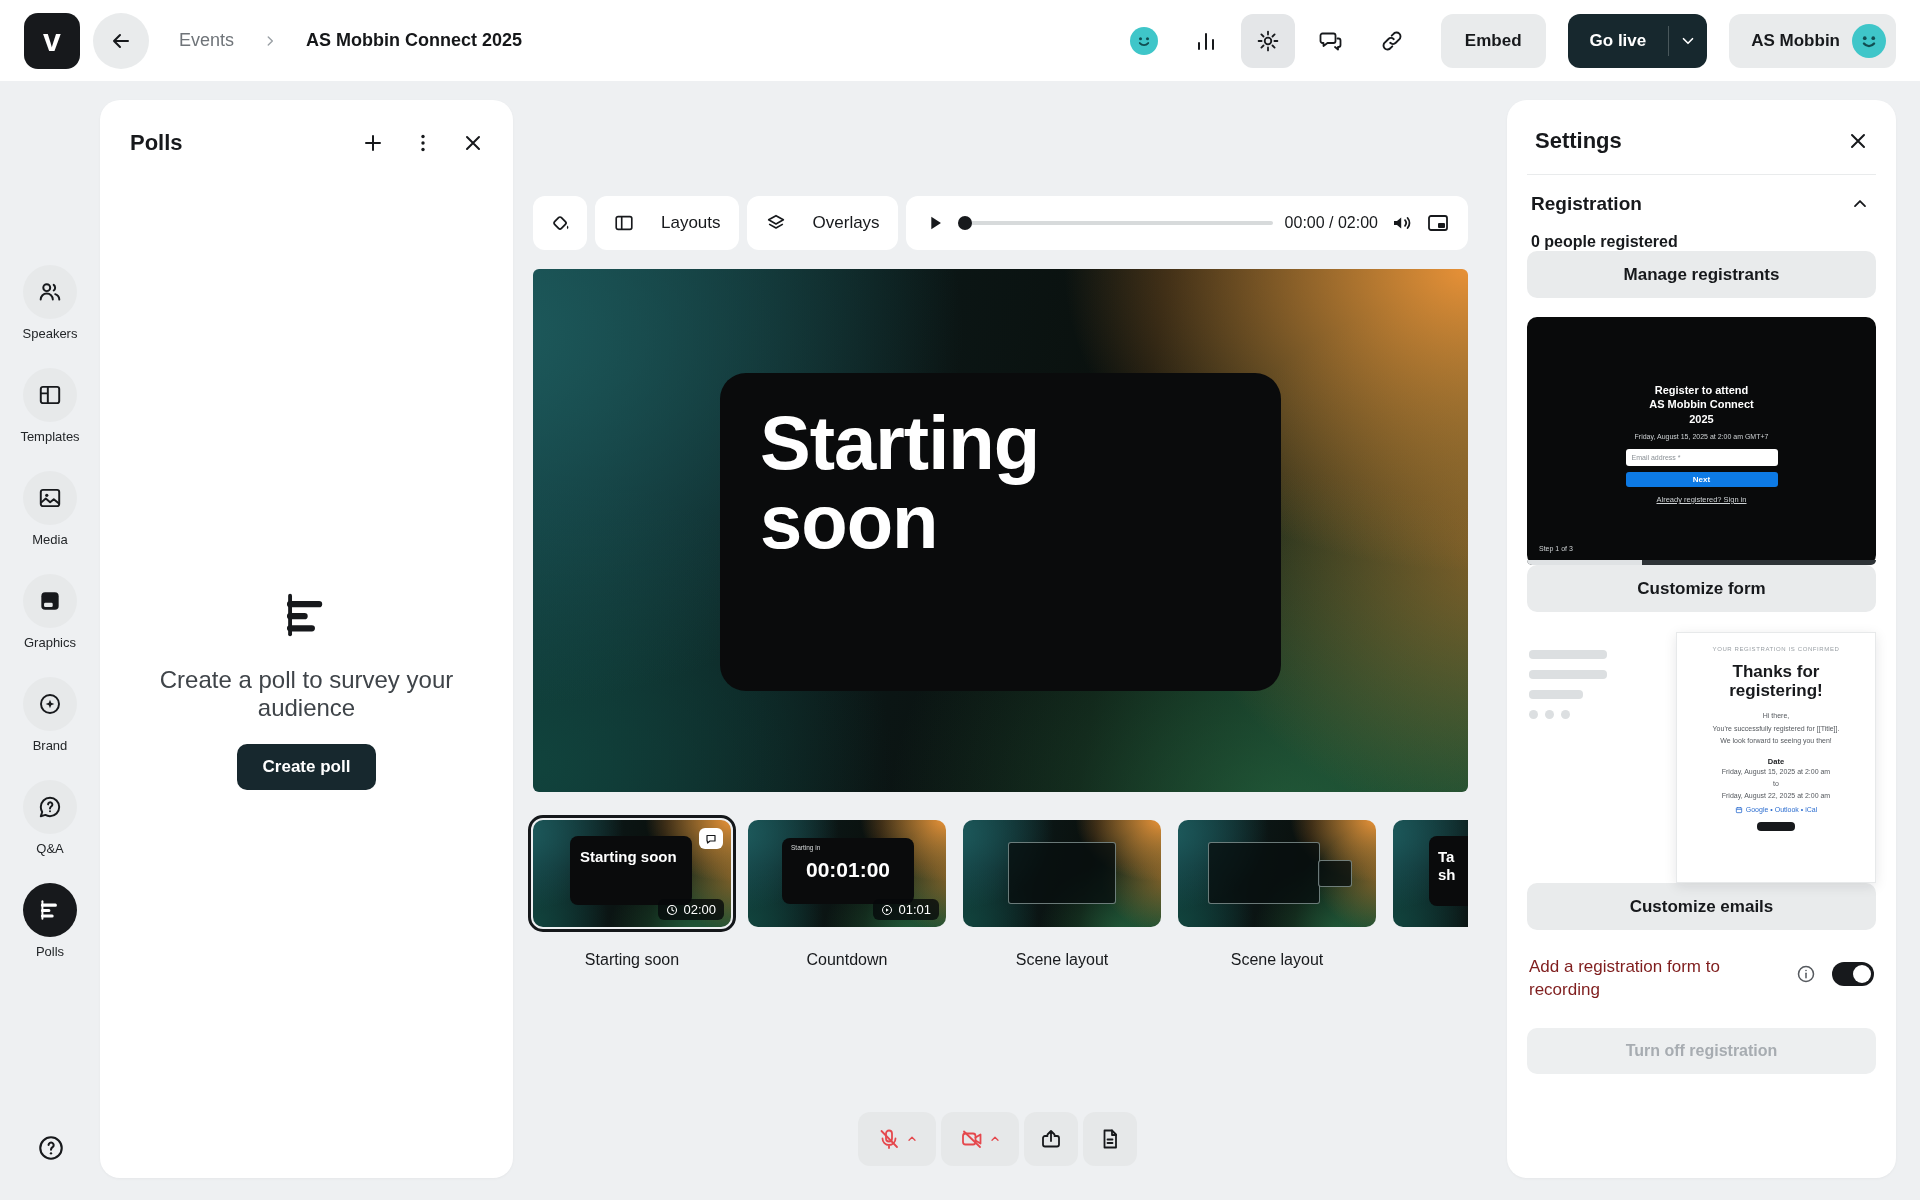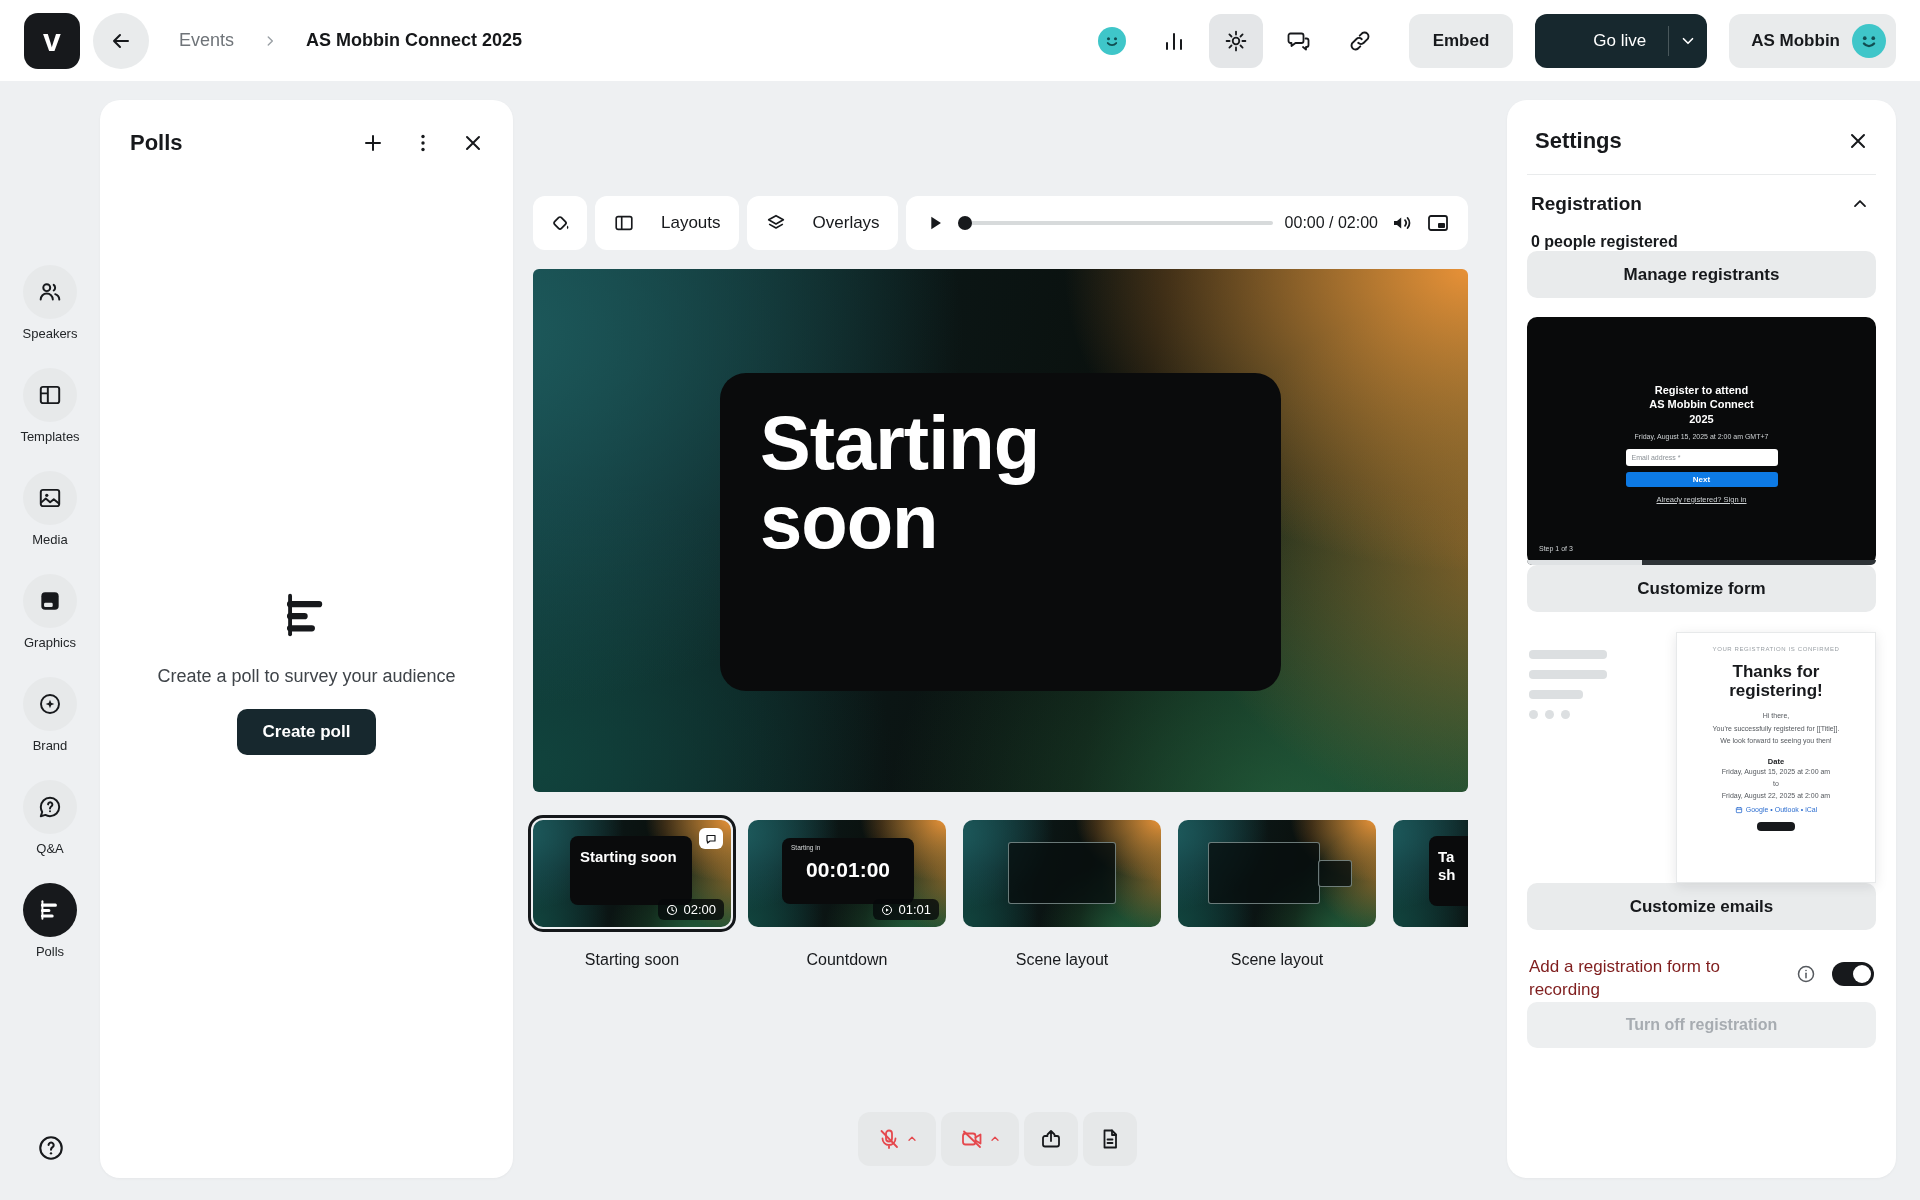--- a/index.html
+++ b/index.html
@@ -29,21 +29,21 @@
   .tb-right{display:flex;align-items:center;gap:8px;}
   .icon-button{width:54px;height:54px;border-radius:12px;display:flex;align-items:center;justify-content:center;color:#17191c;}
   .icon-button.selected{background:#e4e6e8;}
   .avatar{width:34px;height:34px;border-radius:50%;background:var(--brand-teal);
     display:flex;align-items:center;justify-content:center;}
   .pill-gray{height:54px;border-radius:12px;background:#e9ebec;display:flex;align-items:center;
     font-size:17px;font-weight:600;}
   .embed-btn{padding:0 24px;margin-left:14px;}
   .golive{height:54px;border-radius:12px;background:var(--dark-button);color:#fff;display:flex;
     align-items:stretch;overflow:hidden;margin-left:14px;}
-  .golive-main{display:flex;align-items:center;padding:0 22px;font-size:17px;font-weight:400;margin-left:36px;}
+  .golive-main{display:flex;align-items:center;padding:0 22px;font-size:17px;font-weight:700;}
   .golive-divider{width:1px;background:rgba(255,255,255,.22);margin:12px 0;}
   .golive-chevron{width:38px;display:flex;align-items:center;justify-content:center;}
   .account{padding:0 10px 0 22px;gap:12px;margin-left:14px;}
 
   
   .side-rail{position:absolute;left:0;top:81px;bottom:0;width:100px;display:flex;flex-direction:column;
     align-items:center;padding-top:184px;gap:27px;}
   .rail-item{display:flex;flex-direction:column;align-items:center;gap:7px;width:100px;}
   .rail-circle{width:54px;height:54px;border-radius:50%;background:#e7e9ea;display:flex;
     align-items:center;justify-content:center;color:#17191c;}
@@ -52,21 +52,21 @@
   .help-btn{position:absolute;left:28px;top:1125px;width:46px;height:46px;border-radius:50%;
     display:flex;align-items:center;justify-content:center;color:#17191c;}
 
   
   .polls-panel{position:absolute;left:100px;top:100px;width:413px;height:1078px;background:#fff;
     border-radius:20px;box-shadow:0 1px 3px rgba(20,25,30,.04);}
   .panel-head{display:flex;align-items:center;padding:30px 28px 0 30px;}
   .panel-title{font-size:22px;font-weight:700;flex:1;}
   .panel-head .hicon{margin-left:26px;color:#17191c;}
   .poll-empty{position:absolute;left:0;right:0;top:486px;display:flex;flex-direction:column;align-items:center;text-align:center;}
-  .poll-empty-text{margin-top:22px;font-size:18px;color:#3f4449;width:330px;}
+  .poll-empty-text{margin-top:22px;font-size:24px;color:#3f4449;width:330px;}
   .create-poll-btn{margin-top:22px;background:var(--dark-button);color:#fff;border-radius:10px;
     padding:13px 26px;font-size:17px;font-weight:600;}
 
   
   .stage-toolbar{position:absolute;left:533px;top:196px;width:935px;height:54px;display:flex;gap:8px;}
   .tb-pill{background:#fff;border-radius:12px;height:54px;display:flex;align-items:center;}
   .tb-square{width:54px;justify-content:center;}
   .tb-labeled{padding:0 18px;gap:26px;font-size:17px;font-weight:500;}
   .tb-transport{flex:1;padding:0 18px;gap:12px;}
   .seek{flex:1;height:4px;border-radius:2px;background:#d7dadb;position:relative;}
@@ -150,21 +150,21 @@
   .ec-body{margin-top:10px;font-size:7px;color:#55595e;line-height:1.8;}
   .ec-date-label{margin-top:9px;font-size:7.5px;font-weight:700;}
   .ec-dates{font-size:7px;color:#55595e;line-height:1.7;}
   .ec-links{margin-top:4px;font-size:7px;color:#2f6fd0;display:flex;align-items:center;gap:3px;}
   .ec-btn{margin-top:8px;width:38px;height:9px;border-radius:4px;background:#17191c;}
   .add-rec{display:flex;align-items:flex-start;justify-content:space-between;margin-top:26px;padding:0 2px;}
   .add-rec-label{font-size:17px;line-height:1.35;width:215px;color:#7f1d1d;}
   .add-rec-right{display:flex;align-items:center;gap:16px;margin-top:6px;}
   .toggle{width:42px;height:24px;border-radius:12px;background:#17191c;position:relative;}
   .toggle-knob{position:absolute;right:3px;top:3px;width:18px;height:18px;border-radius:50%;background:#fff;}
-  .turnoff-btn{width:100%;height:46px;border-radius:10px;background:#edeff0;display:flex;
+  .turnoff-btn{margin-top:26px;width:100%;height:46px;border-radius:10px;background:#edeff0;display:flex;
     align-items:center;justify-content:center;font-size:16px;font-weight:600;color:#a7acb1;}
 </style>
 </head>
 <body>
 
 <header class="topbar" data-interactable="false">
   <div class="logo" data-interactable="true">v</div>
   <div class="back-btn" data-interactable="true">
     <span data-interactable="false">
       <svg width="24" height="24" viewBox="0 0 24 24" fill="none" stroke="currentColor" stroke-width="2" stroke-linecap="round" stroke-linejoin="round">

